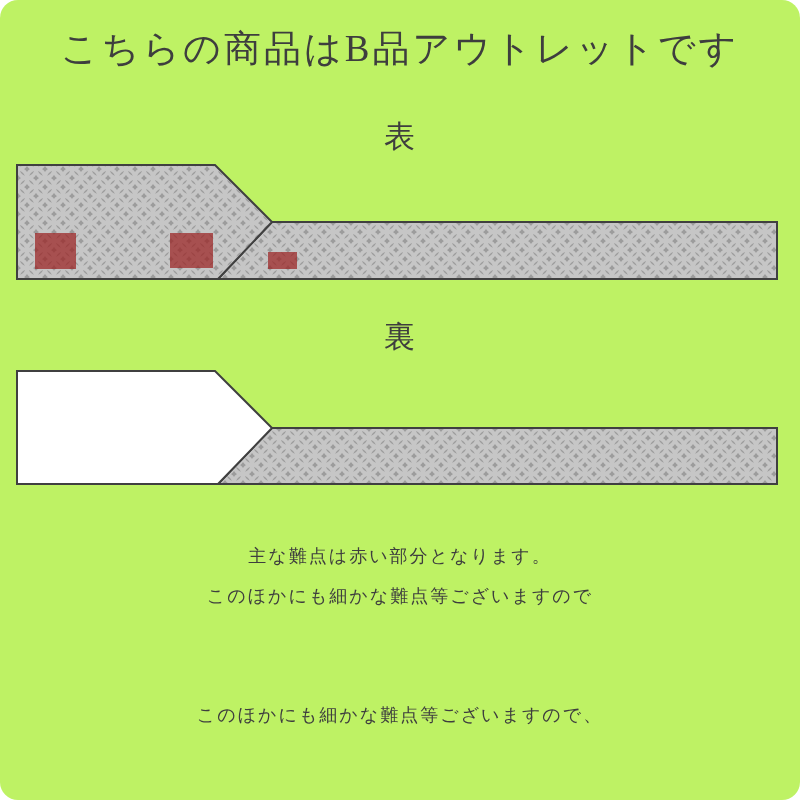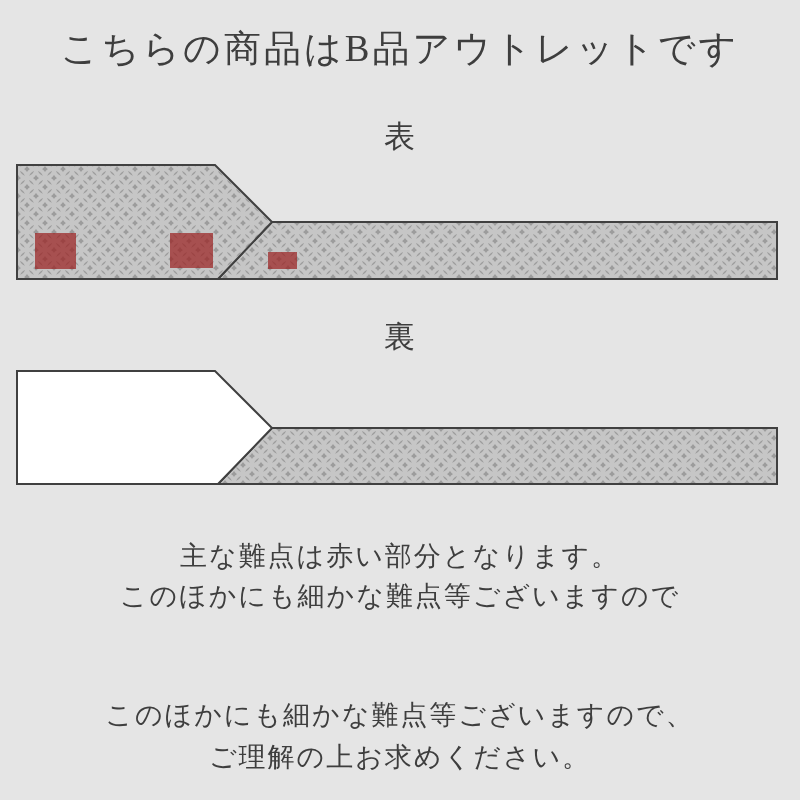--- a/index.html
+++ b/index.html
@@ -29,31 +29,31 @@
   .label-back  { top: 316px; }
   .tie-svg {
     position: absolute; left: 0;
     width: 800px; height: 125px; display: block;
   }
   .svg-front { top: 160px; }
   .svg-back  { top: 366px; }
   .notes {
     position: absolute; left: 0; width: 800px;
     text-align: center;
-    font-size: 27px; letter-spacing: 2px;
+    font-size: 18px; letter-spacing: 2px;
   }
   .notes p { margin: 0; line-height: 40px; }
   .notes-1 { top: 536px; }
   .notes-2 { top: 694px; }
   .notes-2 p { line-height: 42px; }
 </style>
 </head>
 <body>
 
-<div class="page" style="background: #e5e5e5; --text: #3e3e3e;">
+<div class="page" style="background: #bef264; border-radius: 18px; --text: #3e3e3e;">
 
   <h1 class="title">こちらの商品はB品アウトレットです</h1>
 
   <div class="view-label label-front">表</div>
 
   <svg class="tie-svg svg-front" viewBox="0 0 800 125" xmlns="http://www.w3.org/2000/svg">
     <defs>
       <pattern id="shippou-f" width="18" height="18" patternUnits="userSpaceOnUse">
         <rect class="shippou-ground" width="18" height="18" fill="#9c9c9c"></rect>
         <g class="shippou-rings" fill="none" stroke-width="3.6" stroke="#c6c6c6">
@@ -94,16 +94,15 @@
     <g id="defects-back"></g>
   </svg>
 
   <div class="notes notes-1">
     <p>主な難点は赤い部分となります。</p>
     <p>このほかにも細かな難点等ございますので</p>
   </div>
 
   <div class="notes notes-2">
     <p>このほかにも細かな難点等ございますので、</p>
-    <p>ご理解の上お求めください。</p>
   </div>
 
 </div>
 
 </body></html>

